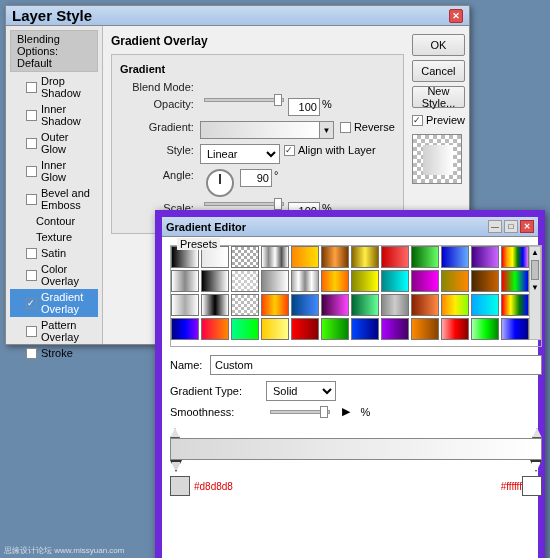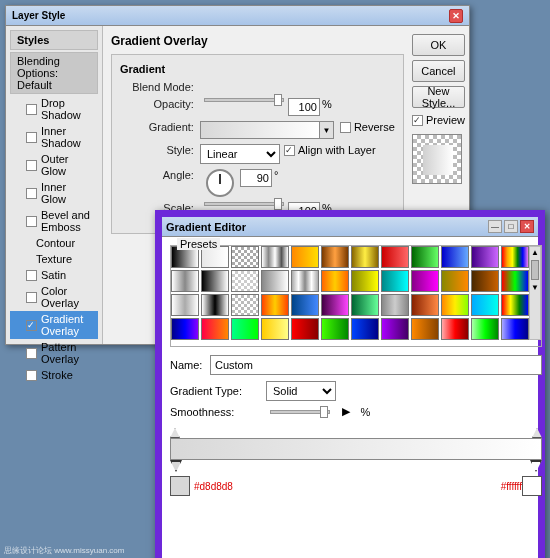--- a/index.html
+++ b/index.html
@@ -19,21 +19,21 @@
     .dialog-titlebar {
       background: linear-gradient(to bottom, #c8daf0 0%, #a8c4e8 100%);
       height: 20px;
       display: flex;
       align-items: center;
       padding: 0 6px;
       border-bottom: 1px solid #888;
       position: relative;
     }
     .dialog-title {
-      font-size: 10px;
+      font-size: 15px;
       font-weight: bold;
       color: #000;
       flex: 1;
     }
     .titlebar-close {
       width: 14px;
       height: 14px;
       background: #e05050;
       border: 1px solid #b03030;
       border-radius: 2px;
@@ -348,21 +348,20 @@
 <body>
 
 <div class="layer-style-dialog">
   <div class="dialog-titlebar">
     <span class="dialog-title">Layer Style</span>
     <div class="titlebar-close">✕</div>
   </div>
   <div class="dialog-body">
 
     <div class="sidebar">
-      <div class="sidebar-header">Styles</div>
       <div class="sidebar-section">Blending Options: Default</div>
       <div class="sidebar-item">
         <span class="checkbox-inline"></span>
         <span>Drop Shadow</span>
       </div>
       <div class="sidebar-item">
         <span class="checkbox-inline"></span>
         <span>Inner Shadow</span>
       </div>
       <div class="sidebar-item">

